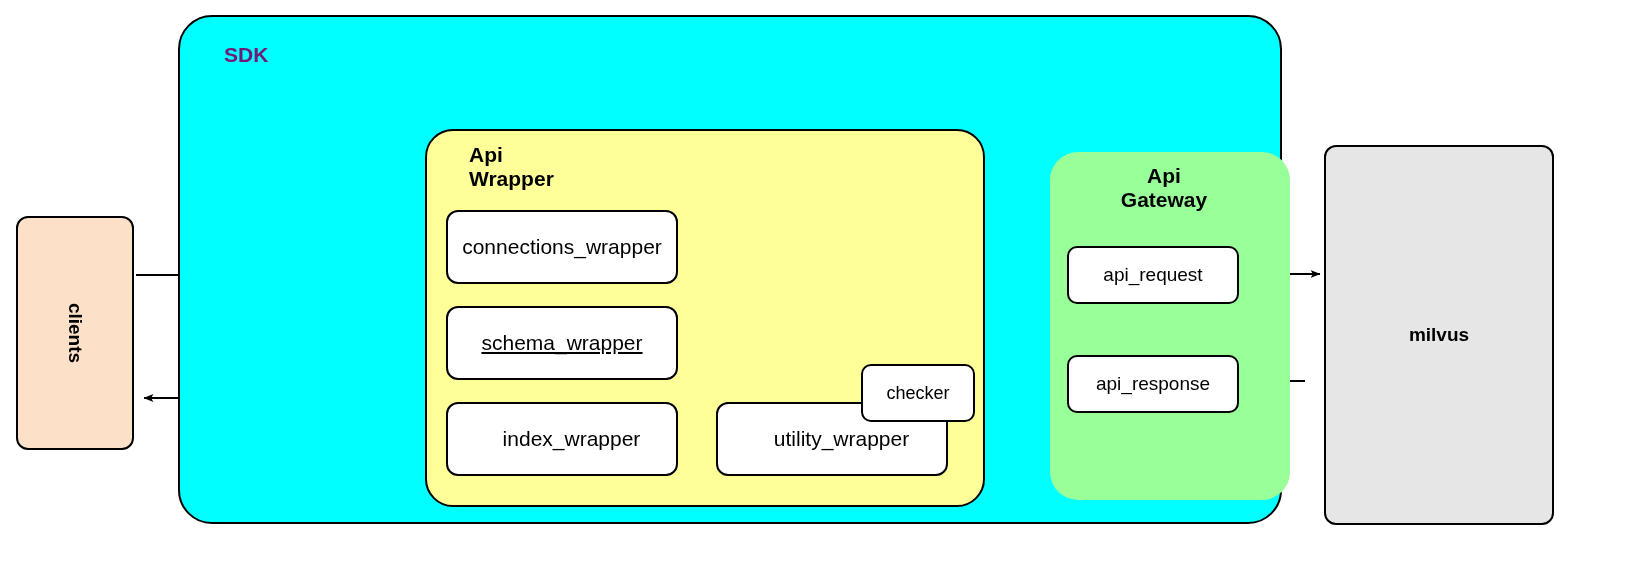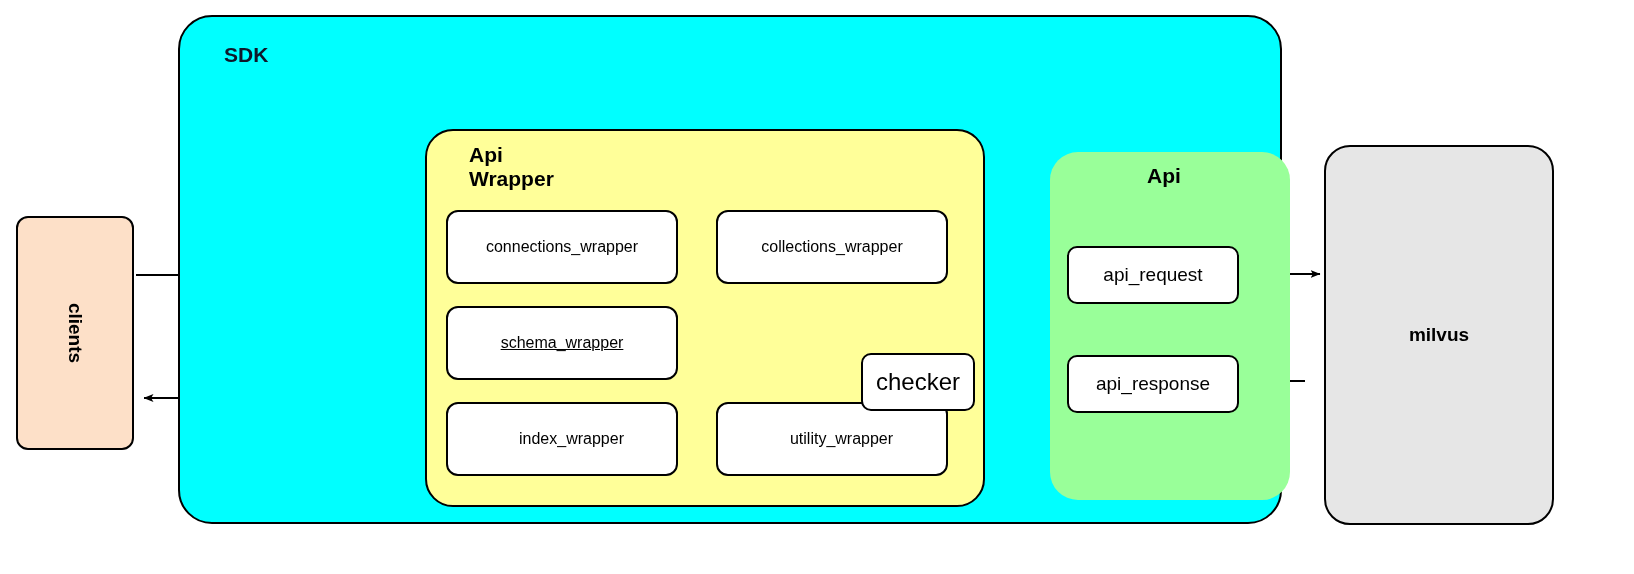--- a/index.html
+++ b/index.html
@@ -38,21 +38,21 @@
     border-radius: 34px;
     display: block;
   }
   #sdk-label {
     position: absolute;
     left: 44px;
     top: 26px;
     font-size: 21px;
     font-weight: bold;
     line-height: 1.12;
-    color: #0f172a;
+    color: #701a75;
     text-align: left;
   }
 
   
   #api-wrapper-container {
     left: 245px;
     top: 112px;
     width: 560px;
     height: 378px;
     background: #ffff99;
@@ -76,21 +76,21 @@
     position: absolute;
     box-sizing: border-box;
     width: 232px;
     height: 74px;
     background: #ffffff;
     border: 2px solid #000000;
     border-radius: 12px;
     display: flex;
     align-items: center;
     justify-content: center;
-    font-size: 16px;
+    font-size: 21px;
     color: #000000;
   }
   .wc-col0 { left: 19px; }
   .wc-col1 { left: 289px; }
   .wc-row0 { top: 79px; }
   .wc-row1 { top: 175px; text-decoration: underline; }
   .wc-row2 { top: 271px; padding-left: 19px; }
 
   
   #api-gateway-container {
@@ -127,27 +127,27 @@
     justify-content: center;
     font-size: 19px;
     color: #000000;
   }
   #api-request-box  { top: 94px; }
   #api-response-box { top: 203px; }
 
   
   #checker-box {
     left: 861px;
-    top: 353px;
+    top: 364px;
     width: 114px;
     height: 58px;
     background: #ffffff;
     border: 2px solid #000000;
     border-radius: 10px;
-    font-size: 24px;
+    font-size: 18px;
   }
 
   
   #clients-box {
     left: 16px;
     top: 216px;
     width: 118px;
     height: 234px;
     background: #fde0c8;
     border: 2px solid #000000;
@@ -162,21 +162,21 @@
   }
 
   
   #milvus-box {
     left: 1324px;
     top: 145px;
     width: 230px;
     height: 380px;
     background: #e6e6e6;
     border: 2px solid #000000;
-    border-radius: 26px;
+    border-radius: 12px;
     font-size: 19px;
     font-weight: bold;
   }
 
   
   .conn {
     position: absolute;
     overflow: visible;
     pointer-events: none;
   }
@@ -229,29 +229,29 @@
   <div class="box" id="sdk-container">
     <div id="sdk-label">SDK</div>
 
     <div class="box" id="api-wrapper-container">
       <div id="api-wrapper-label">
         <div>Api</div>
         <div>Wrapper</div>
       </div>
 
       <div class="wrapper-cell wc-col0 wc-row0">connections_wrapper</div>
-      <div class="wrapper-cell wc-col1 wc-row0">collections_wrapper</div>
       <div class="wrapper-cell wc-col0 wc-row1">schema_wrapper</div>
       <div class="wrapper-cell wc-col0 wc-row2">index_wrapper</div>
       <div class="wrapper-cell wc-col1 wc-row2">utility_wrapper</div>
     </div>
 
     <div class="box" id="api-gateway-container" style="left:870px; top:135px;">
       <div id="api-gateway-label">
         <div>Api</div>
+        <div>Gateway</div>
       </div>
       <div class="gateway-cell" id="api-request-box">api_request</div>
       <div class="gateway-cell" id="api-response-box">api_response</div>
     </div>
   </div>
 
   <div class="box" id="checker-box">checker</div>
 
   <div class="box" id="milvus-box">milvus</div>
 

